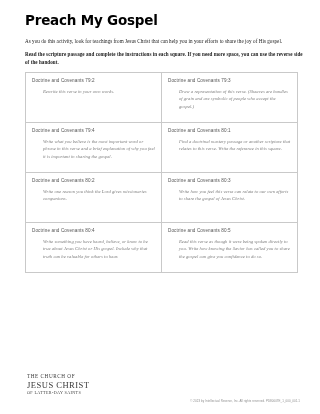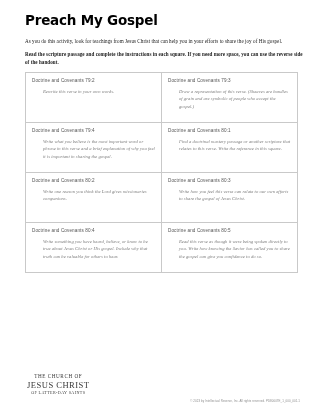--- a/index.html
+++ b/index.html
@@ -88,21 +88,20 @@
     letter-spacing: 0.05px;
   }
 
   
   .footer {
     position: absolute;
     left: 0;
     right: 0;
     bottom: 0;
     height: 62px;
-    text-align: center;
   }
   .logo {
     position: absolute;
     left: 27px;
     bottom: 19px;
     font-family: "Liberation Serif", serif;
     color: #3a3a3a;
     line-height: 1.22;
   }
   .logo-line1 {

